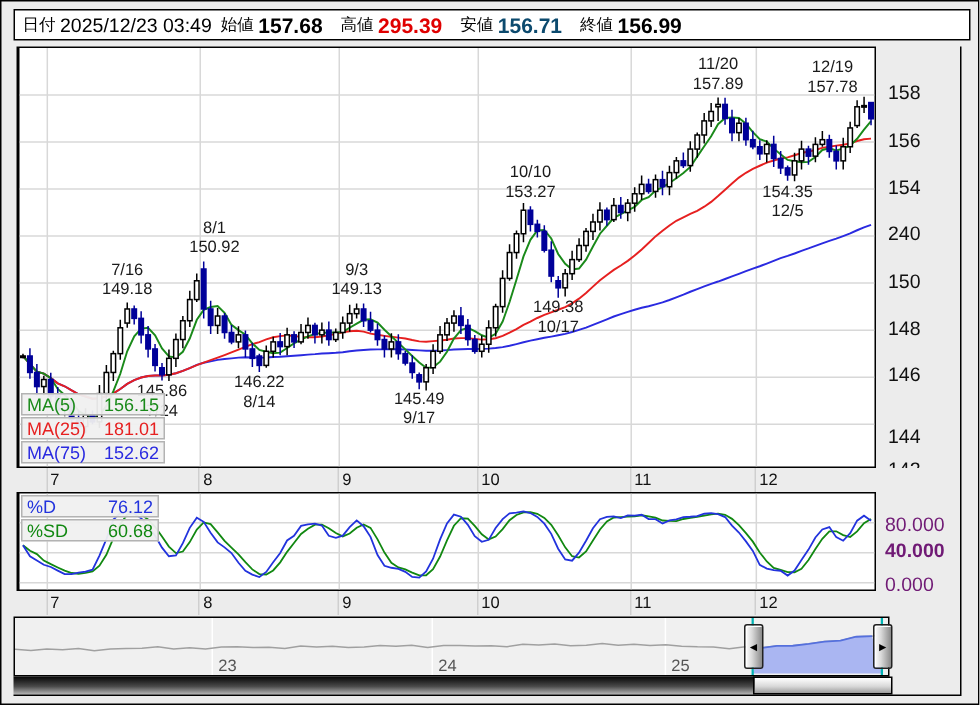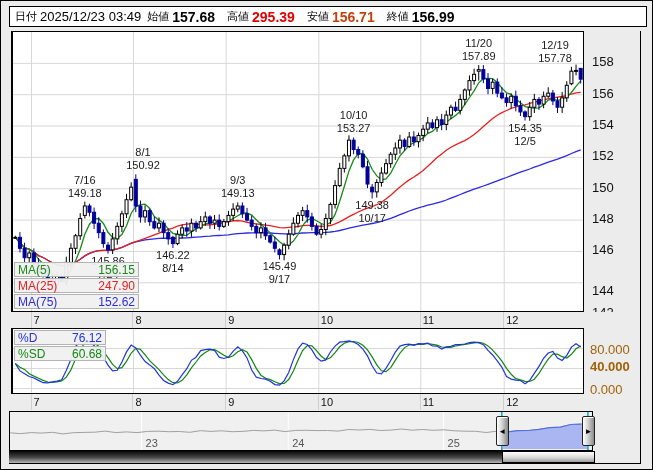--- a/index.html
+++ b/index.html
@@ -3,40 +3,40 @@
 <meta charset="utf-8">
 <style>
   html,body{margin:0;padding:0;background:#d8d8d8;}
   .app{width:653px;height:470px;position:relative;background:#ececec;border:1px solid #000;
        box-sizing:border-box;font-family:"Liberation Sans","DejaVu Sans",sans-serif;overflow:hidden;}
   .header{position:absolute;left:8px;top:5px;width:638px;height:21px;background:#fff;border:1px solid #000;
           display:flex;align-items:center;padding:0 5px;box-sizing:border-box;white-space:nowrap;}
   .hl{font-size:11px;color:#000;margin-right:3px;}
   .hv{font-size:14px;font-weight:bold;color:#000;margin-right:12px;}
   .hv.plain{font-weight:normal;font-size:13px;margin-right:6px;}
-  .red{color:#e00000;} .green{color:#c2410c;}
+  .red{color:#e00000;} .green{color:#0c4a6e;}
 
   .price-panel{position:absolute;left:10px;top:30px;width:573px;height:281px;background:#fff;
                border:1px solid #000;border-left-width:2px;box-sizing:border-box;}
   .price-panel svg{position:absolute;left:0;top:0;}
   .ann{position:absolute;width:60px;text-align:center;font-size:11px;line-height:13px;color:#1a1a1a;pointer-events:none;}
   .ma-legend{position:absolute;left:1px;top:230px;}
-  .lg-row{width:125px;height:15px;background:rgba(240,240,240,.95);border:1px solid #b3b3b3;margin-bottom:1px;
+  .lg-row{width:96px;height:15px;background:rgba(240,240,240,.95);border:1px solid #b3b3b3;margin-bottom:1px;
           display:flex;justify-content:space-between;align-items:center;padding:0 3px;font-size:12px;box-sizing:border-box;}
   .ylabels{position:absolute;left:585px;top:30px;width:50px;height:292px;}
   .ylab{position:absolute;left:6px;font-size:13px;color:#111;}
   .mstrip{position:absolute;left:10px;width:629px;height:16px;background:#ececec;}
   .mlab{position:absolute;top:2px;font-size:11px;color:#111;}
   .mtick{position:absolute;top:0;width:1px;height:16px;background:#cfcfcf;}
   .osc-panel{position:absolute;left:10px;top:327px;width:573px;height:66px;background:#fff;
              border:1px solid #000;border-left-width:2px;box-sizing:border-box;}
   .osc-legend{position:absolute;left:1px;top:1px;}
   .osc-legend .lg-row{width:92px;}
   .osc-labels{position:absolute;left:585px;top:327px;width:54px;height:66px;}
-  .olab{position:absolute;left:4px;font-size:13px;color:#a16207;}
+  .olab{position:absolute;left:4px;font-size:13px;color:#701a75;}
   .navigator{position:absolute;left:8px;top:410px;width:584px;height:40px;background:#f0f0f0;
              border:1px solid #000;box-sizing:border-box;}
   .navigator svg{display:block;}
   .handle{position:absolute;top:4px;width:13px;height:30px;border:1px solid #222;border-radius:2px;
           background:linear-gradient(90deg,#ffffff,#d9d9d9 40%,#8a8a8a);box-shadow:inset 1px 1px 0 #fff;
           display:flex;align-items:center;justify-content:center;font-size:8px;color:#000;box-sizing:border-box;cursor:ew-resize;}
   .scrollbar{position:absolute;left:8px;top:450px;width:584px;height:12px;
              background:linear-gradient(180deg,#050505,#4a4a4a 55%,#b8b8b8);box-sizing:border-box;cursor:pointer;}
   .thumb{position:absolute;top:0;height:12px;background:linear-gradient(180deg,#ffffff,#d9d9d9 55%,#9c9c9c);
          border:1px solid #000;box-sizing:border-box;cursor:grab;}
@@ -341,33 +341,33 @@
         <div class="ann" style="left: 329.146px; top: 167.46px;">149.38<br>10/17</div>
         <div class="ann" style="left: 482.073px; top: 89.559px;">154.35<br>12/5</div>
       </div>
     <div class="ma-legend" id="maLegend">
         <div class="lg-row">
           <span style="color: rgb(26, 138, 26);">MA(5)</span>
           <span style="color: rgb(26, 138, 26);">156.15</span>
         </div>
         <div class="lg-row">
           <span style="color: rgb(230, 32, 32);">MA(25)</span>
-          <span style="color: rgb(230, 32, 32);">247.90</span>
+          <span style="color: rgb(230, 32, 32);">181.01</span>
         </div>
         <div class="lg-row">
           <span style="color: rgb(42, 42, 224);">MA(75)</span>
           <span style="color: rgb(42, 42, 224);">152.62</span>
         </div>
       </div>
   </div>
   <div class="ylabels" id="yLabels">
       <span class="ylab" style="top: 23.3483px;">158</span>
       <span class="ylab" style="top: 54.6966px;">156</span>
       <span class="ylab" style="top: 86.0449px;">154</span>
-      <span class="ylab" style="top: 117.393px;">152</span>
+      <span class="ylab" style="top: 117.393px;">240</span>
       <span class="ylab" style="top: 148.742px;">150</span>
       <span class="ylab" style="top: 180.09px;">148</span>
       <span class="ylab" style="top: 211.438px;">146</span>
       <span class="ylab" style="top: 242.787px; margin-top: 9px;">144</span>
       <span class="ylab" style="top: 274.135px;">142</span>
     </div>
 
   <div class="mstrip" id="mstrip1" style="top:311px">
       <div class="mtick" style="left: 19.5366px;"></div>
       <span class="mlab" style="left: 22.5366px;">7</span>

